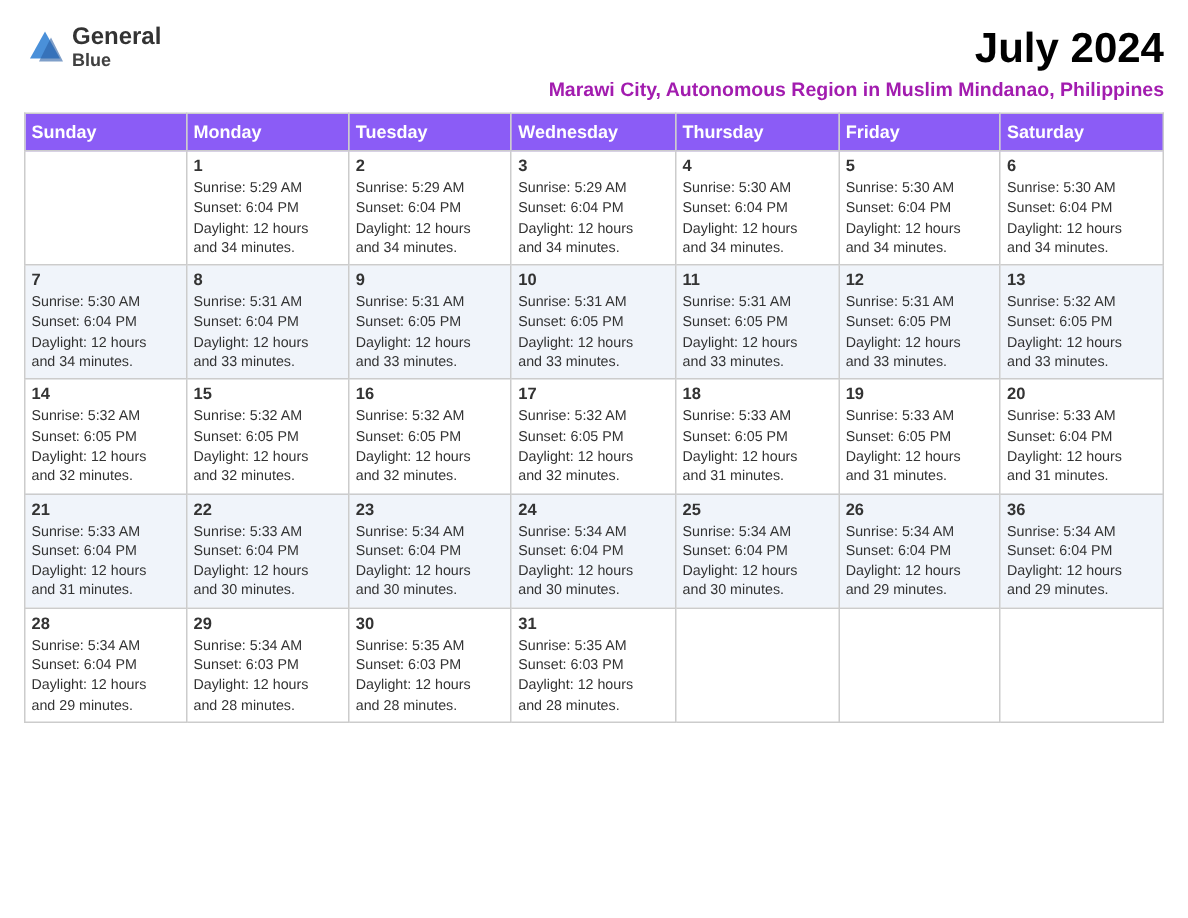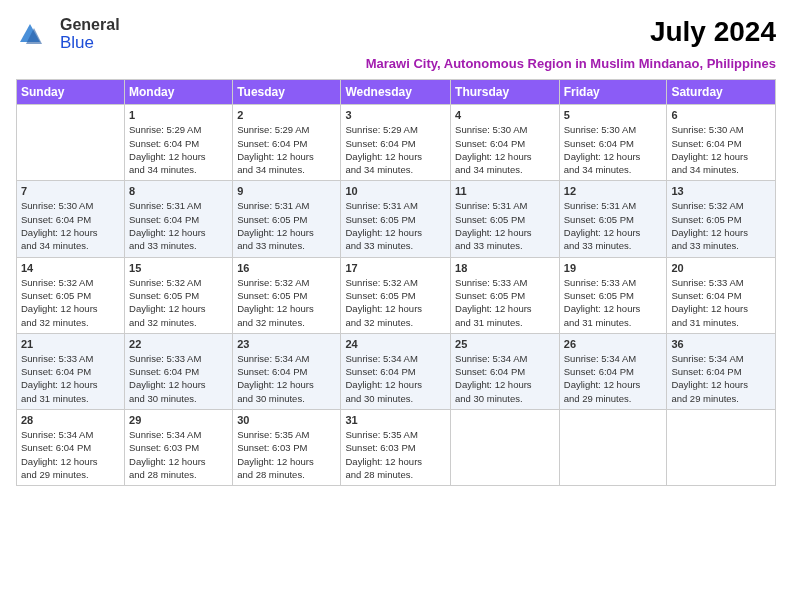--- a/index.html
+++ b/index.html
@@ -12,21 +12,21 @@
     }
     .header-area {
       display: flex;
       justify-content: space-between;
       align-items: flex-start;
       margin-bottom: 4px;
     }
     .logo {
       display: flex;
       align-items: center;
-      gap: 16px;
+      gap: 4px;
     }
     .logo-icon {
       width: 28px;
       height: 28px;
     }
     .month-title {
       font-size: 28px;
       font-weight: bold;
       color: #000000;
       text-align: center;
@@ -83,21 +83,21 @@
 <body>
 
 <div class="header-area">
   <div class="logo">
     <svg class="logo-icon" viewBox="0 0 28 28">
       <polygon points="14,4 24,22 4,22" fill="#4a90d9"></polygon>
       <polygon points="18,8 26,24 10,24" fill="#2a5fa5" opacity="0.6"></polygon>
     </svg>
     <div>
       <div style="font-size:16px;font-weight:bold;color:#333;line-height:1.1;">General</div>
-      <div style="font-size:17px;font-weight:normal;color:#1d4ed8;line-height:1.1;">Blue</div>
+      <div style="font-size:12px;font-weight:bold;color:#404040;line-height:1.1;">Blue</div>
     </div>
   </div>
   <div class="month-title">July 2024</div>
 </div>
 
 <div class="subtitle">Marawi City, Autonomous Region in Muslim Mindanao, Philippines</div>
 
 <table>
   <thead>
     <tr id="header-row">

